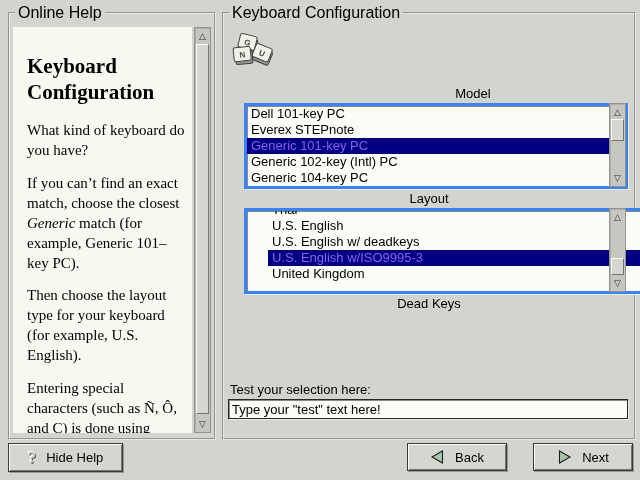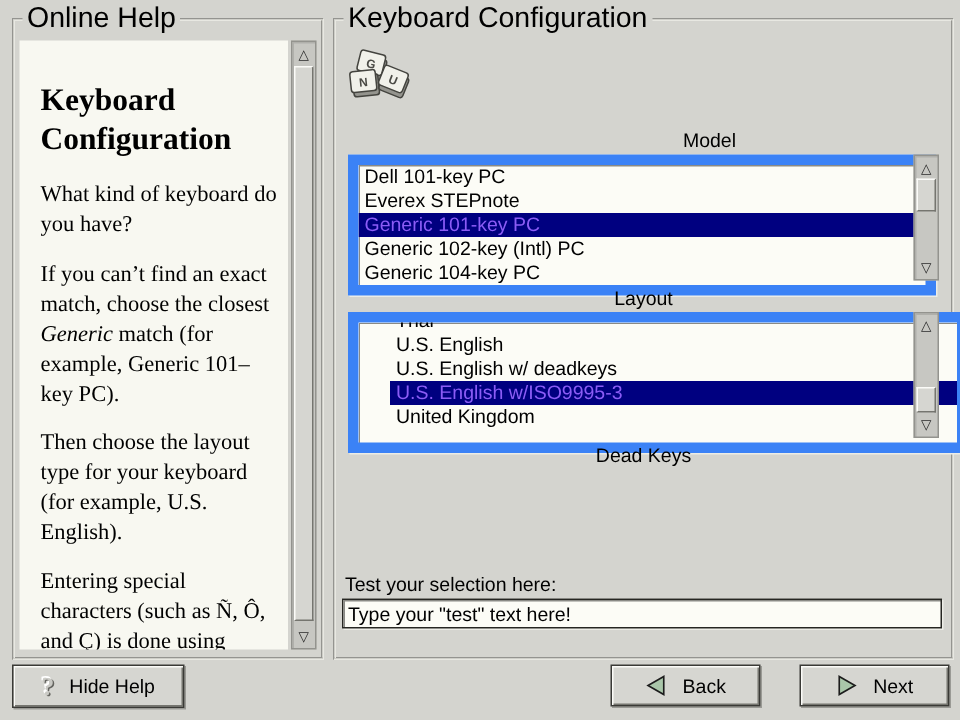--- a/index.html
+++ b/index.html
@@ -8,21 +8,21 @@
     background:#d4d4cf;
     font-family:"Liberation Sans",sans-serif;font-size:13px;color:#000;
     -webkit-font-smoothing:none;
   }
   
   .frame{position:absolute;border:2px groove #e8e8e2;}
   .help-frame{left:8px;top:12px;width:204px;height:424px;}
   .main-frame{left:222px;top:12px;width:410px;height:424px;}
   .legend{
     position:absolute;top:-9px;left:5px;background:#d4d4cf;
-    padding:0 3px;font-size:19px;line-height:15px;white-space:nowrap;
+    padding:0 3px;font-size:16px;line-height:15px;white-space:nowrap;
   }
   
   .help-view{
     position:absolute;left:3px;top:13px;width:179px;bottom:5px;
     background:#f8f8f1;overflow:hidden;
   }
   .help-content{
     position:absolute;left:14px;top:26px;width:158px;
     font-family:"Liberation Serif",serif;font-size:15px;line-height:1.33;
   }
@@ -52,22 +52,22 @@
   .model-scroll{left:385px;top:89px;height:82px;}
   .model-scroll .thumb{top:15px;height:20px;}
   .layout-scroll{left:385px;top:194px;height:82px;}
   .layout-scroll .thumb{bottom:16px;height:15px;}
   
   .section-label{position:absolute;left:0;width:100%;text-align:center;}
   .model-label{top:72px;margin-left:44px;}
   .layout-label{top:177px;}
   .deadkeys-label{top:282px;}
   .listbox{
-    position:absolute;left:8px;background:#fcfcf6;overflow:hidden;
-    border:7px solid #3b82f6;box-shadow:1px 1px 0 #ecece6, inset 1px 1px 0 #8a8a85;
+    position:absolute;left:20px;background:#fcfcf6;overflow:hidden;
+    border:3px solid #3b82f6;box-shadow:1px 1px 0 #ecece6, inset 1px 1px 0 #8a8a85;
   }
   .model-list{top:89px;width:378px;height:80px;}
   .layout-list{top:194px;width:378px;height:80px;padding-left:21px;}
   .deadkeys-list{top:297px;width:394px;height:60px;}
   .list-row{
     height:16px;line-height:16px;padding-left:4px;
     white-space:nowrap;font-size:13px;
   }
   .list-row.selected{background:#000080;color:#8b5cf6;}
   .clip-top .list-row:first-child{margin-top:-9px;}

